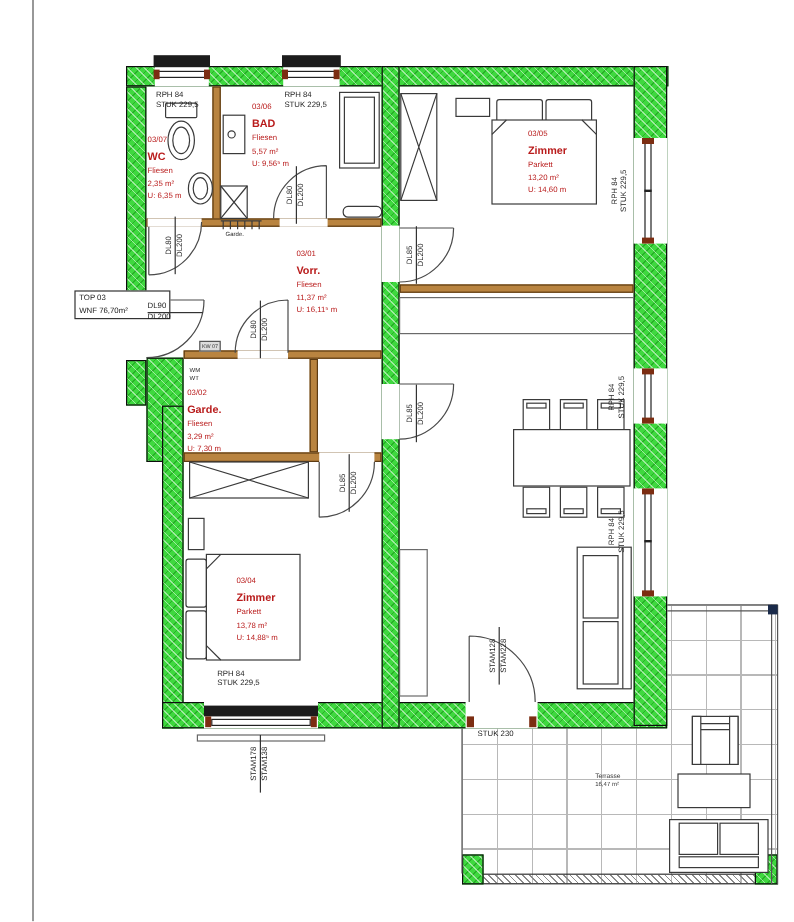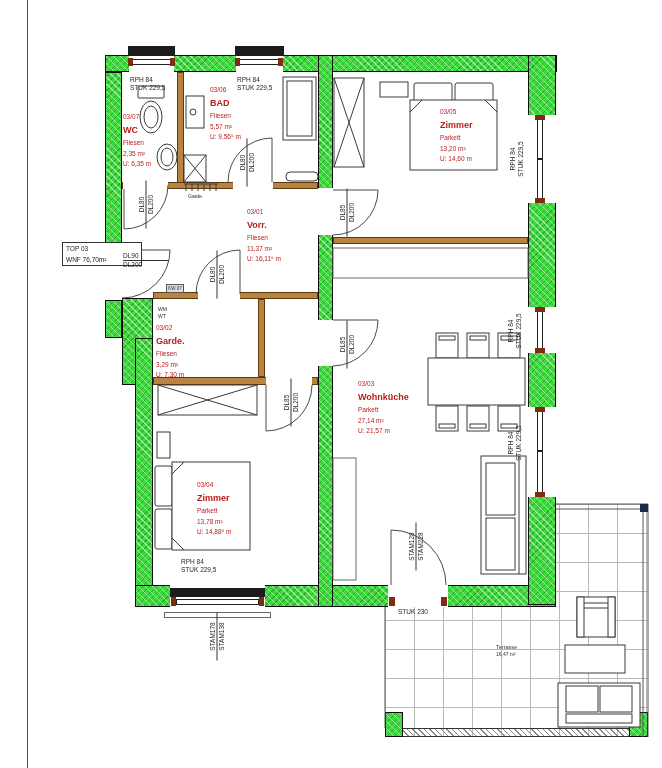--- a/index.html
+++ b/index.html
@@ -258,27 +258,20 @@
     <div class="ln">3,29 m²</div>
     <div class="ln">U: 7,30 m</div>
   </div>
   <div class="room-label" style="left:440px;top:108px">
     <div class="id">03/05</div>
     <div class="nm">Zimmer</div>
     <div class="ln">Parkett</div>
     <div class="ln">13,20 m²</div>
     <div class="ln">U: 14,60 m</div>
   </div>
-  <div class="room-label" style="left:358px;top:380px">
-    <div class="id">03/03</div>
-    <div class="nm">Wohnküche</div>
-    <div class="ln">Parkett</div>
-    <div class="ln">27,14 m²</div>
-    <div class="ln">U: 21,57 m</div>
-  </div>
   <div class="room-label" style="left:197px;top:481px">
     <div class="id">03/04</div>
     <div class="nm">Zimmer</div>
     <div class="ln">Parkett</div>
     <div class="ln">13,78 m²</div>
     <div class="ln">U: 14,88⁵ m</div>
   </div>
 
   <div class="terrlbl">
     <div>Terrasse</div>

